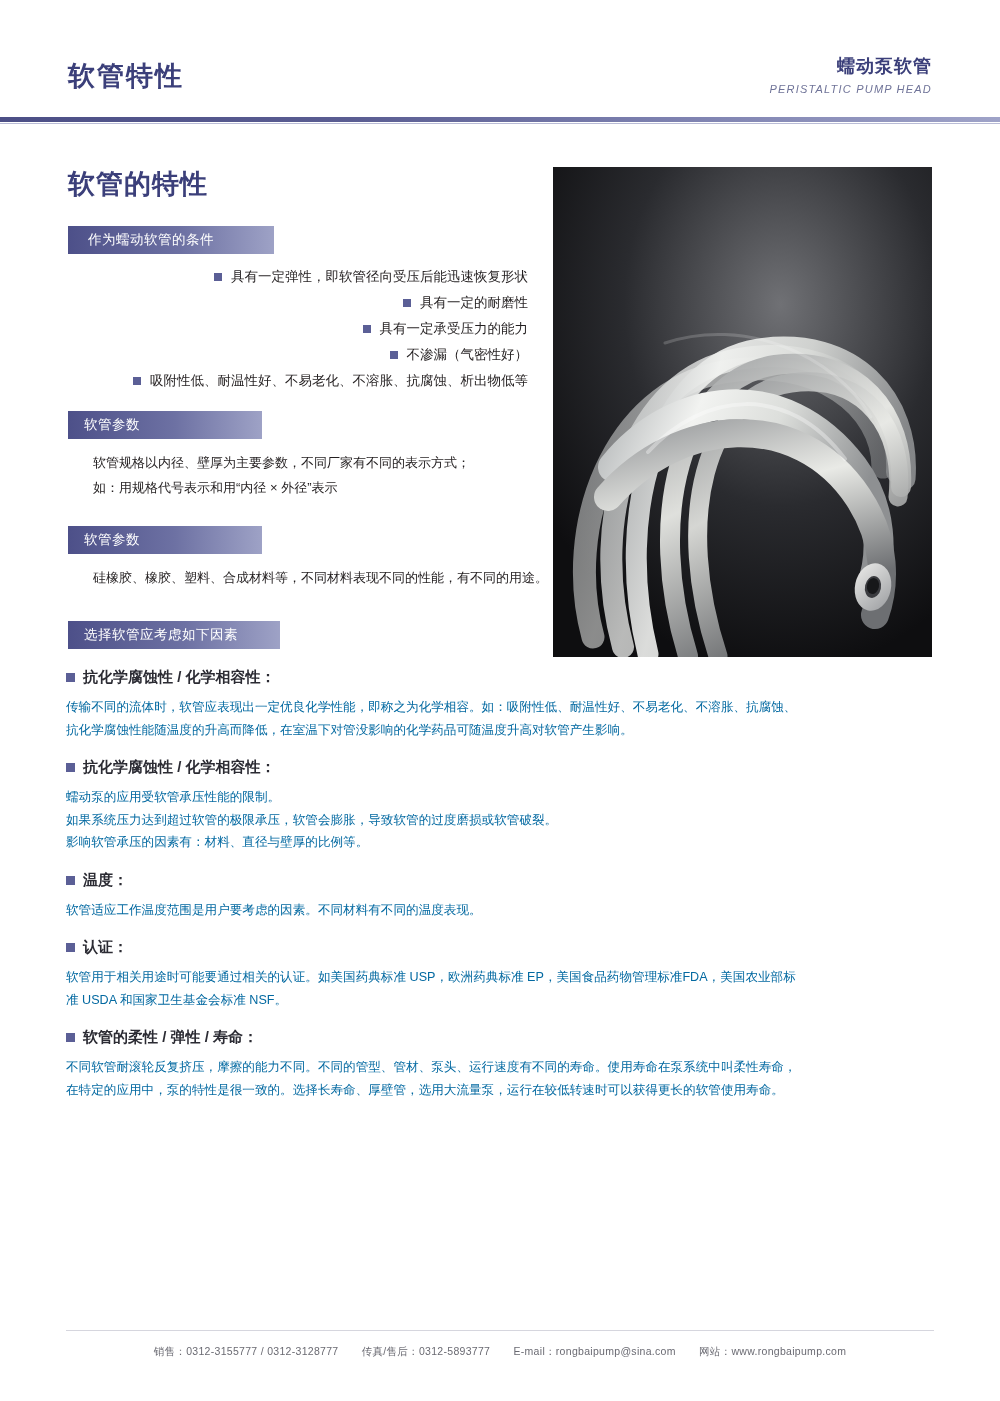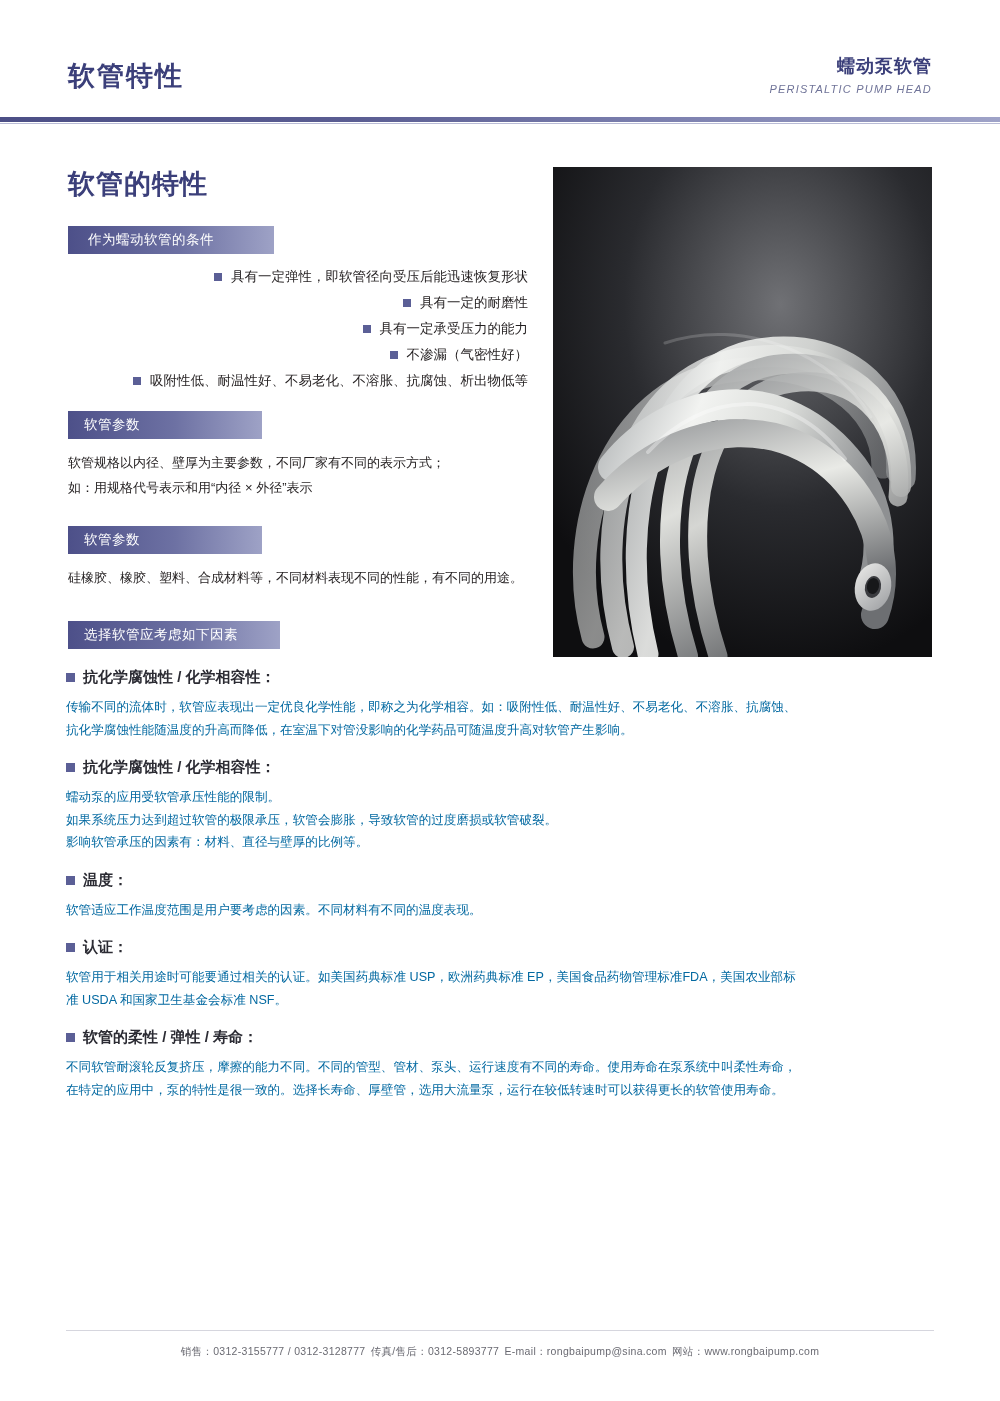--- a/index.html
+++ b/index.html
@@ -130,20 +130,21 @@
     margin-top: 5px;
     flex: 0 0 auto;
   }
 
   .para {
     position: absolute;
     font-size: 13px;
     line-height: 25px;
     color: #231f20;
     width: 460px;
+    margin-left: 25px;
   }
   .para-params { left: 68px; top: 450px; }
   .para-material { left: 68px; top: 565px; }
 
   
   .factors {
     position: absolute;
     left: 66px;
     top: 668px;
     width: 800px;
@@ -181,21 +182,21 @@
   }
   .footer {
     position: absolute;
     left: 0; right: 0;
     top: 1345px;
     text-align: center;
     font-size: 10.5px;
     color: #6a6a72;
     letter-spacing: 0.3px;
   }
-  .footer span { margin: 0 1px; }
+  .footer span { margin: 0 10px; }
 </style>
 </head>
 <body>
 
 <div class="header">
   <div class="header-title">软管特性</div>
   <div class="header-right">
     <div class="header-right-cn">蠕动泵软管</div>
     <div class="header-right-en">PERISTALTIC PUMP HEAD</div>
   </div>

